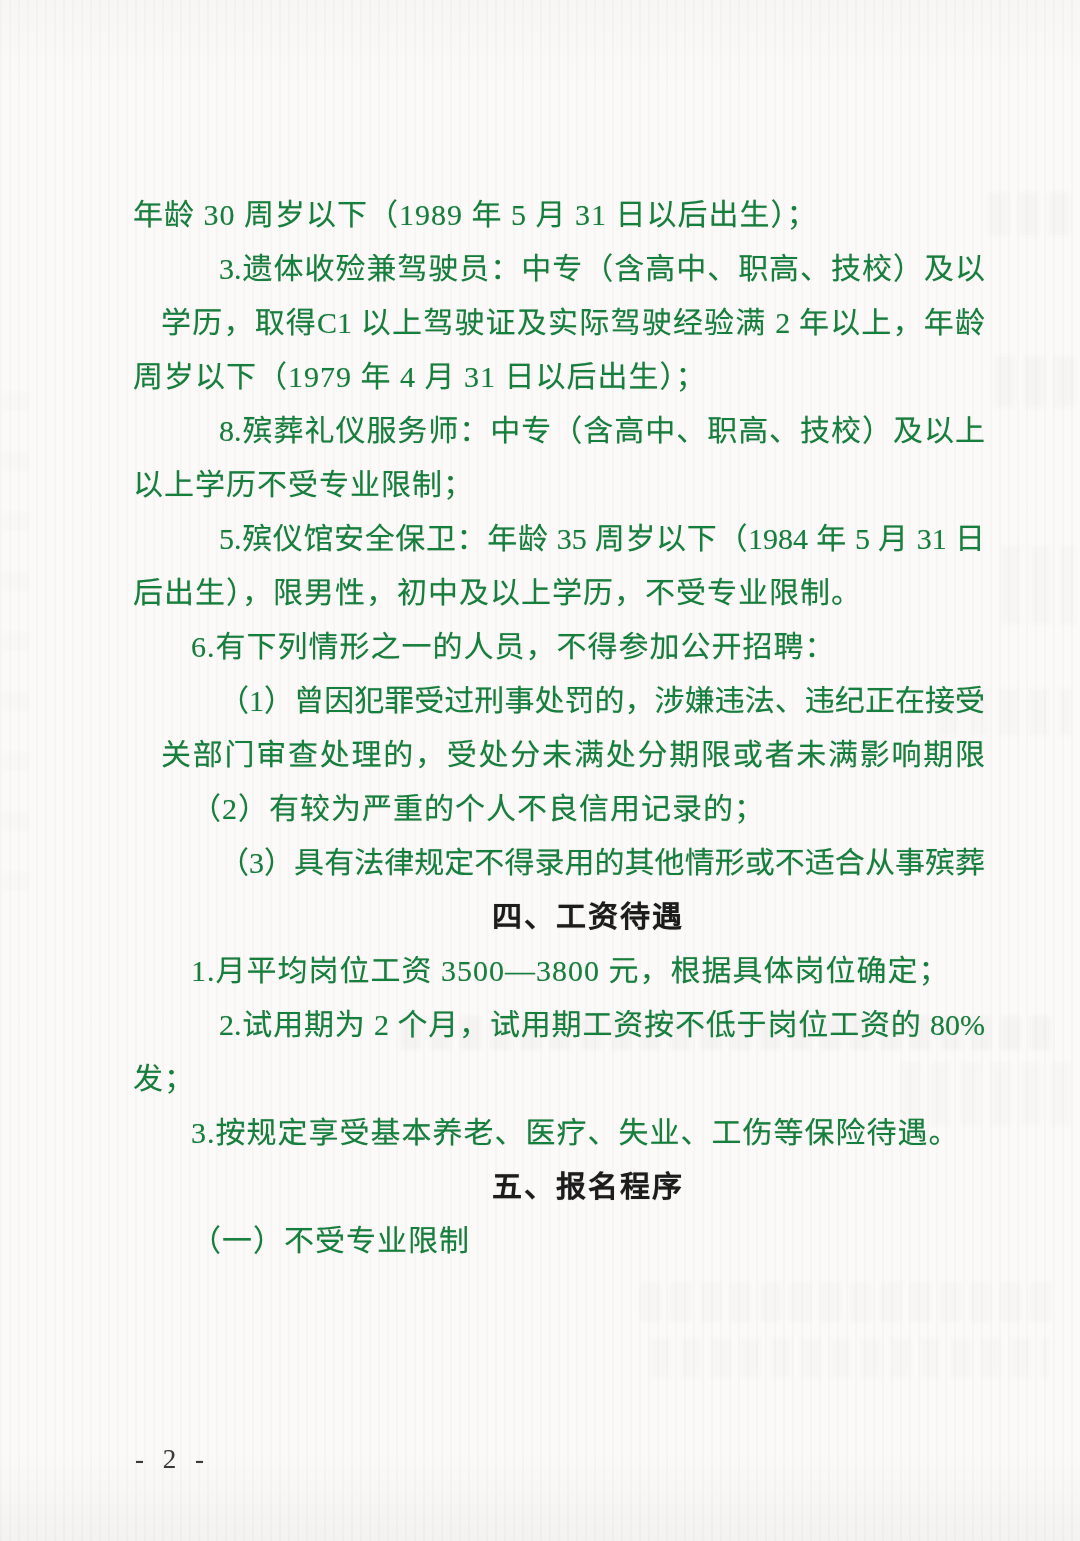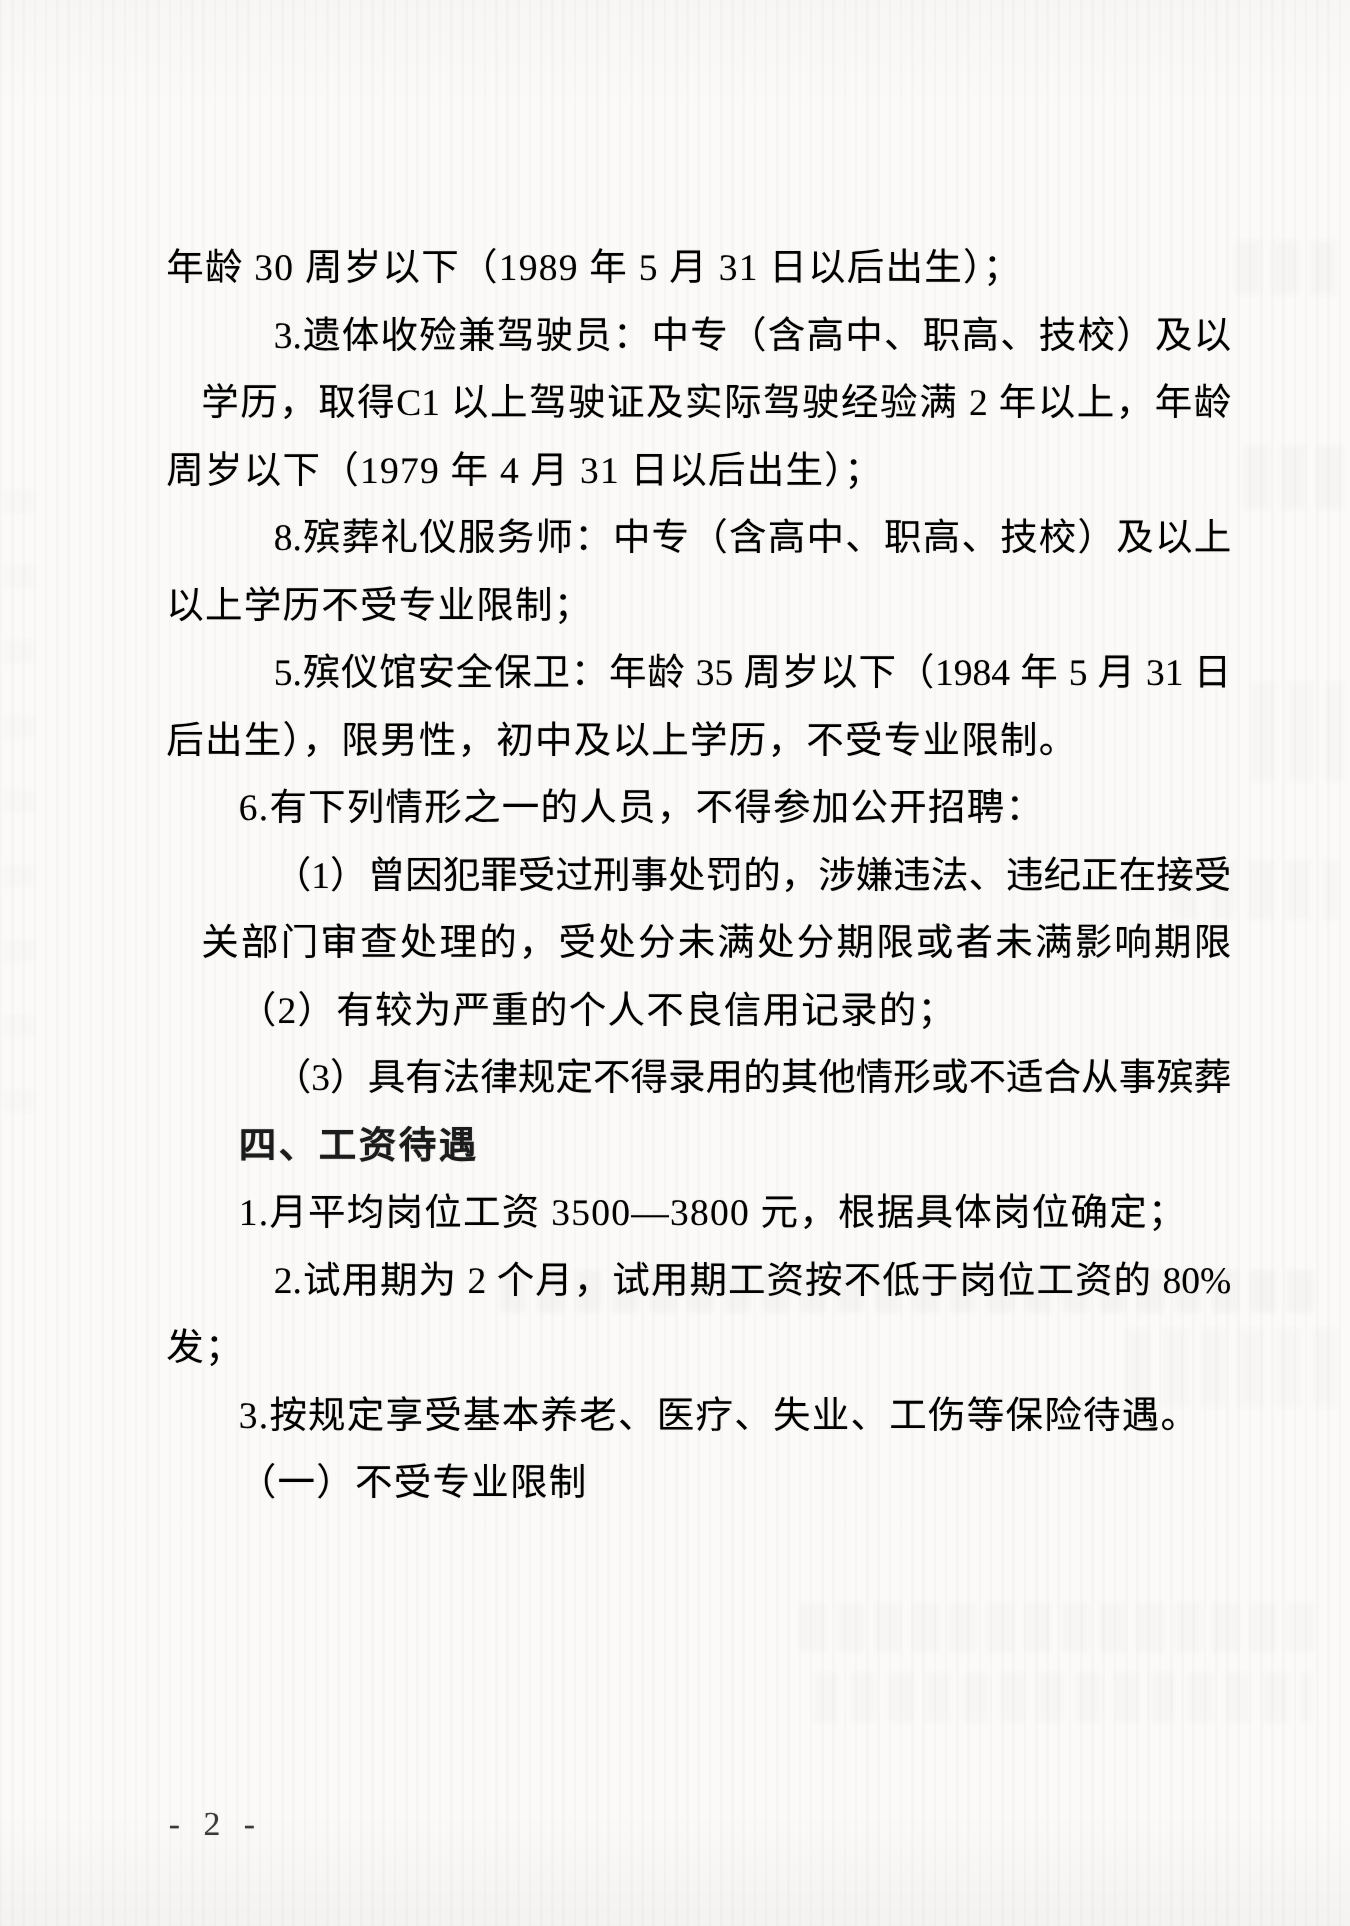--- a/index.html
+++ b/index.html
@@ -30,39 +30,40 @@
   .text-block {
     position: absolute;
     left: 133px;
     top: 188px;
     width: 852px;
   }
   .line {
     height: 54px;
     line-height: 54px;
     font-size: 30px;
-    color: #000000;
+    color: #15803d;
     letter-spacing: 1px;
     white-space: normal;
     overflow: hidden;
     text-shadow: 0 0 1px rgba(70,70,70,0.35);
   }
   .line.indent { padding-left: 58px; }
   .line.fill {
     text-align: justify;
     text-align-last: justify;
     letter-spacing: 0;
     margin-left: 28px;
   }
   .line.heading {
     font-family: Liberation Serif, serif;
     font-weight: bold;
     color: #1c1c1c;
     letter-spacing: 2px;
     text-shadow: 0 0 1px rgba(40,40,40,0.45);
+    text-align: center;
   }
   .page-number {
     position: absolute;
     left: 135px;
     top: 1444px;
     font-size: 27px;
     color: #3a3a3a;
     letter-spacing: 6px;
     text-shadow: 0 0 1px rgba(70,70,70,0.3);
   }
@@ -112,18 +113,19 @@
       <div class="line indent">6.有下列情形之一的人员，不得参加公开招聘：</div>
       <div class="line indent fill">（1）曾因犯罪受过刑事处罚的，涉嫌违法、违纪正在接受有</div>
       <div class="line fill">关部门审查处理的，受处分未满处分期限或者未满影响期限的；</div>
       <div class="line indent">（2）有较为严重的个人不良信用记录的；</div>
       <div class="line indent fill">（3）具有法律规定不得录用的其他情形或不适合从事殡葬服</div>
       <div class="line heading indent">四、工资待遇</div>
       <div class="line indent">1.月平均岗位工资 3500—3800 元，根据具体岗位确定；</div>
       <div class="line indent fill">2.试用期为 2 个月，试用期工资按不低于岗位工资的 80%计</div>
       <div class="line">发；</div>
       <div class="line indent">3.按规定享受基本养老、医疗、失业、工伤等保险待遇。</div>
+      <div class="line heading indent">五、报名程序</div>
       <div class="line indent">（一）不受专业限制</div>
     </div>
 
   <div class="page-number">- 2 -</div>
 
 </div>
 
 </body></html>

